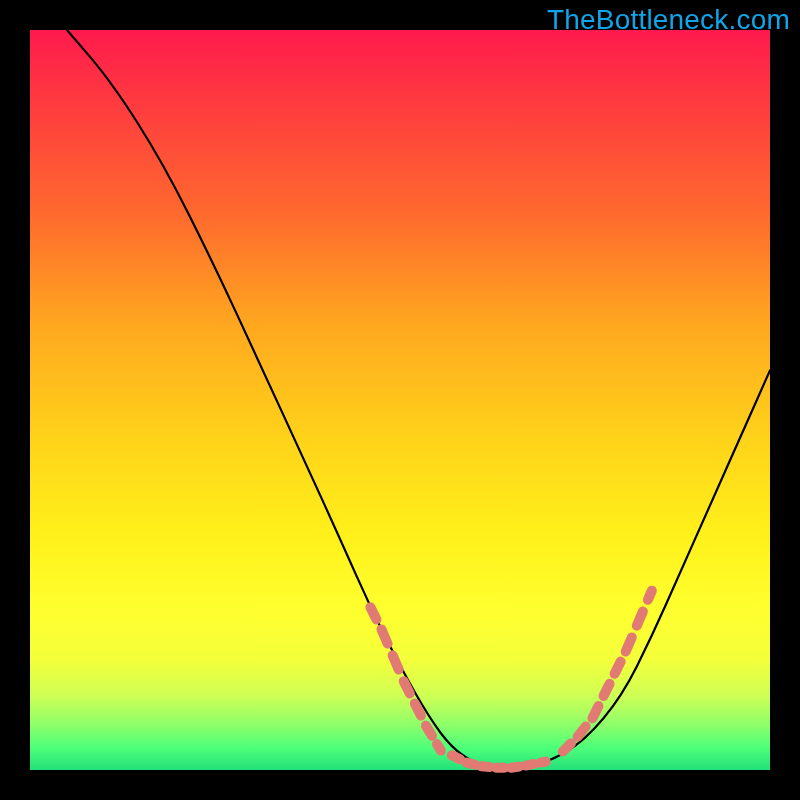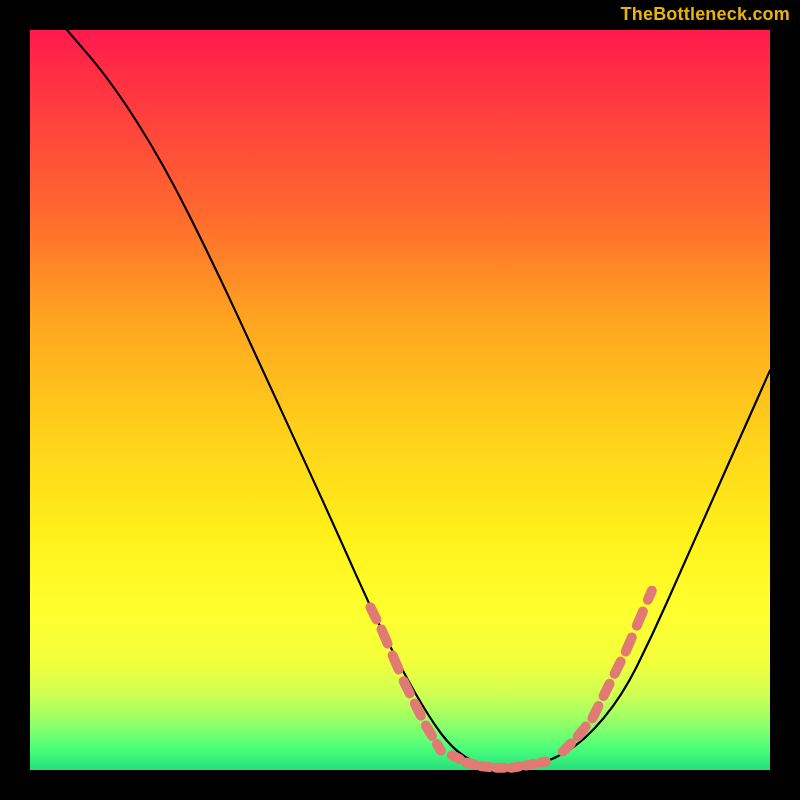--- a/index.html
+++ b/index.html
@@ -37,23 +37,23 @@
     left: 0;
     top: 0;
     width: 740px;
     height: 740px;
     overflow: visible;
   }
   .watermark {
     position: absolute;
     top: 4px;
     right: 10px;
-    color: #eab308;
-    font-size: 18px;
-    font-weight: 700;
+    color: #0ea5e9;
+    font-size: 28px;
+    font-weight: 400;
     letter-spacing: 0.2px;
     user-select: none;
   }
   .curve {
     fill: none;
     stroke: #000000;
     stroke-width: 2.2;
     stroke-linecap: round;
   }
   .dotted {

